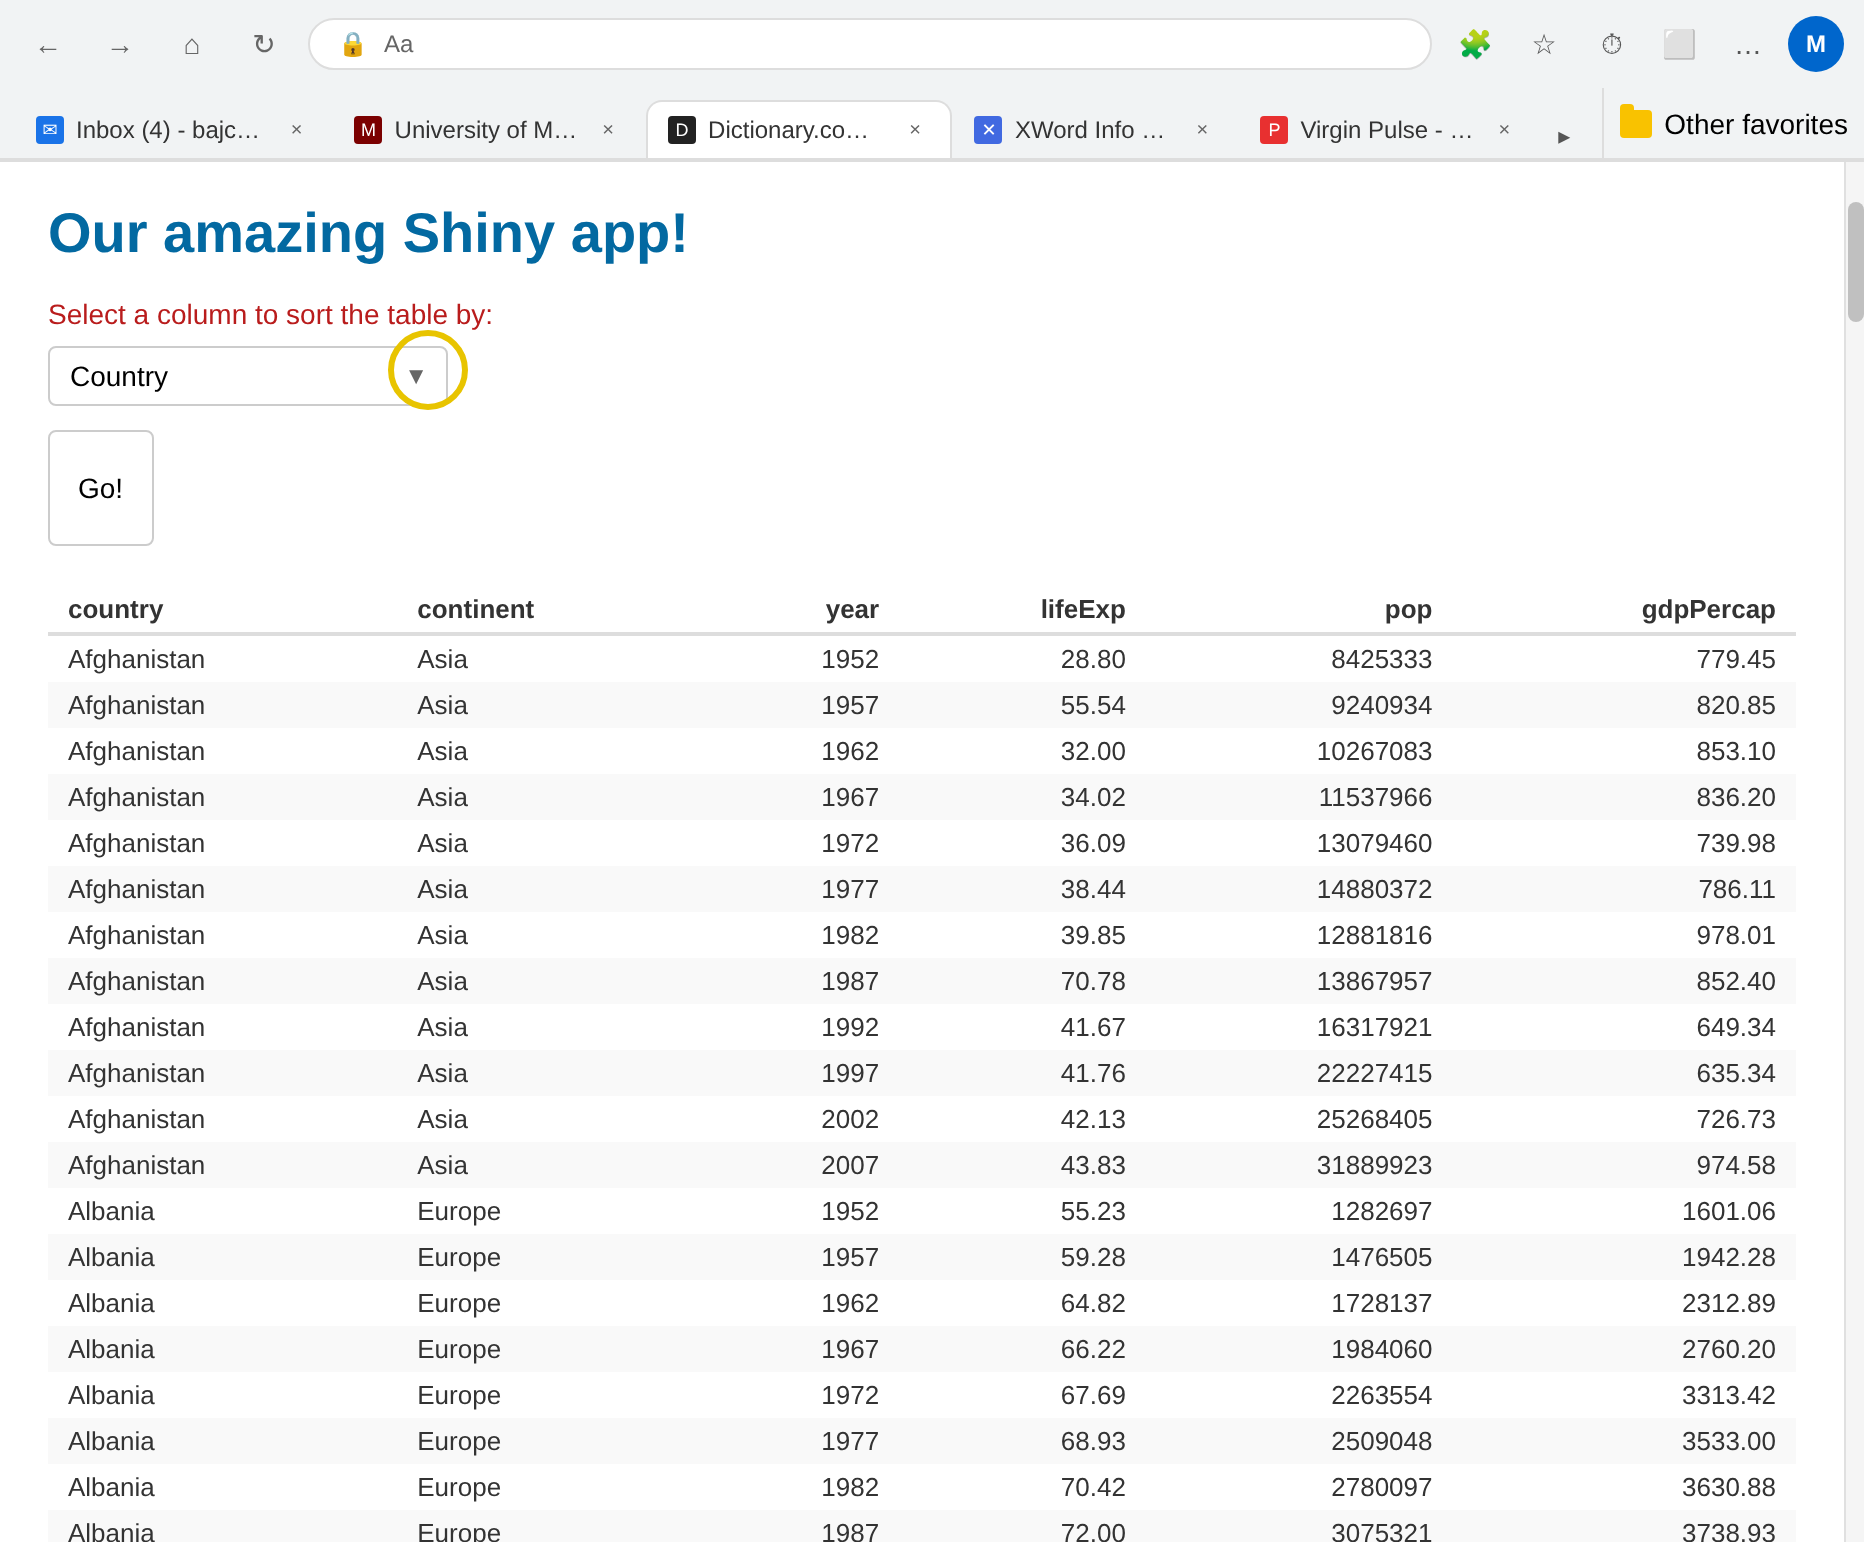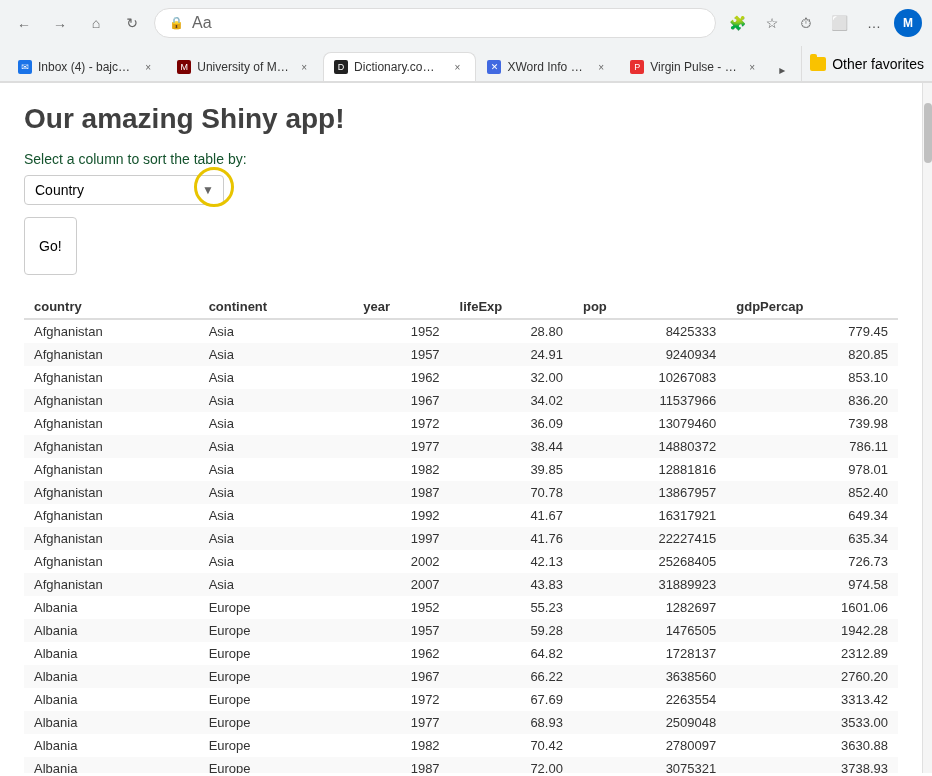--- a/index.html
+++ b/index.html
@@ -171,28 +171,28 @@
       width: 8px;
       height: 60px;
       background: #c0c0c0;
       border-radius: 4px;
       position: absolute;
       top: 20px;
       left: 1px;
     }
 
     h1 {
-      color: #404040;
+      color: #0369a1;
       font-size: 28px;
       font-weight: bold;
       margin-bottom: 16px;
     }
     .sort-label {
       font-size: 14px;
-      color: #14532d;
+      color: #b91c1c;
       margin-bottom: 8px;
     }
     .dropdown-container {
       position: relative;
       display: inline-block;
       margin-bottom: 12px;
     }
     .dropdown-select {
       appearance: none;
       background: #fff;
@@ -239,21 +239,21 @@
       border-collapse: collapse;
       font-size: 13px;
     }
     .data-table thead th {
       text-align: left;
       padding: 4px 10px;
       color: #333;
       font-weight: bold;
       border-bottom: 2px solid #ddd;
     }
-    .data-table thead th.num { }
+    .data-table thead th.num { text-align: right; }
     .data-table tbody tr:nth-child(even) { background: #f9f9f9; }
     .data-table tbody td {
       padding: 4px 10px;
       color: #333;
       white-space: nowrap;
     }
     .data-table tbody td.num { text-align: right; }
 
     
     .favicon-email { background: #1a73e8; color: white; }
@@ -267,21 +267,21 @@
 
 <div class="browser-chrome">
 
   <div class="browser-toolbar">
     <button class="nav-btn">←</button>
     <button class="nav-btn">→</button>
     <button class="nav-btn">⌂</button>
     <button class="nav-btn">↻</button>
     <div class="address-bar">
       <span class="lock-icon">🔒</span>
-      <span style="color:#666;font-size:16px;">Aa</span>
+      <span style="color:#666;font-size:12px;">Aa</span>
     </div>
     <div class="toolbar-icons">
       <button class="toolbar-icon">🧩</button>
       <button class="toolbar-icon">☆</button>
       <button class="toolbar-icon">⏱</button>
       <button class="toolbar-icon">⬜</button>
       <button class="toolbar-icon">…</button>
       <div class="profile-icon">M</div>
     </div>
   </div>
@@ -359,21 +359,21 @@
             <td>Asia</td>
             <td class="num">1952</td>
             <td class="num">28.80</td>
             <td class="num">8425333</td>
             <td class="num">779.45</td>
           </tr>
           <tr>
             <td>Afghanistan</td>
             <td>Asia</td>
             <td class="num">1957</td>
-            <td class="num">24.91</td>
+            <td class="num">55.54</td>
             <td class="num">9240934</td>
             <td class="num">820.85</td>
           </tr>
           <tr>
             <td>Afghanistan</td>
             <td>Asia</td>
             <td class="num">1962</td>
             <td class="num">32.00</td>
             <td class="num">10267083</td>
             <td class="num">853.10</td>
@@ -472,21 +472,21 @@
             <td class="num">1962</td>
             <td class="num">64.82</td>
             <td class="num">1728137</td>
             <td class="num">2312.89</td>
           </tr>
           <tr>
             <td>Albania</td>
             <td>Europe</td>
             <td class="num">1967</td>
             <td class="num">66.22</td>
-            <td class="num">3638560</td>
+            <td class="num">1984060</td>
             <td class="num">2760.20</td>
           </tr>
           <tr>
             <td>Albania</td>
             <td>Europe</td>
             <td class="num">1972</td>
             <td class="num">67.69</td>
             <td class="num">2263554</td>
             <td class="num">3313.42</td>
           </tr>

